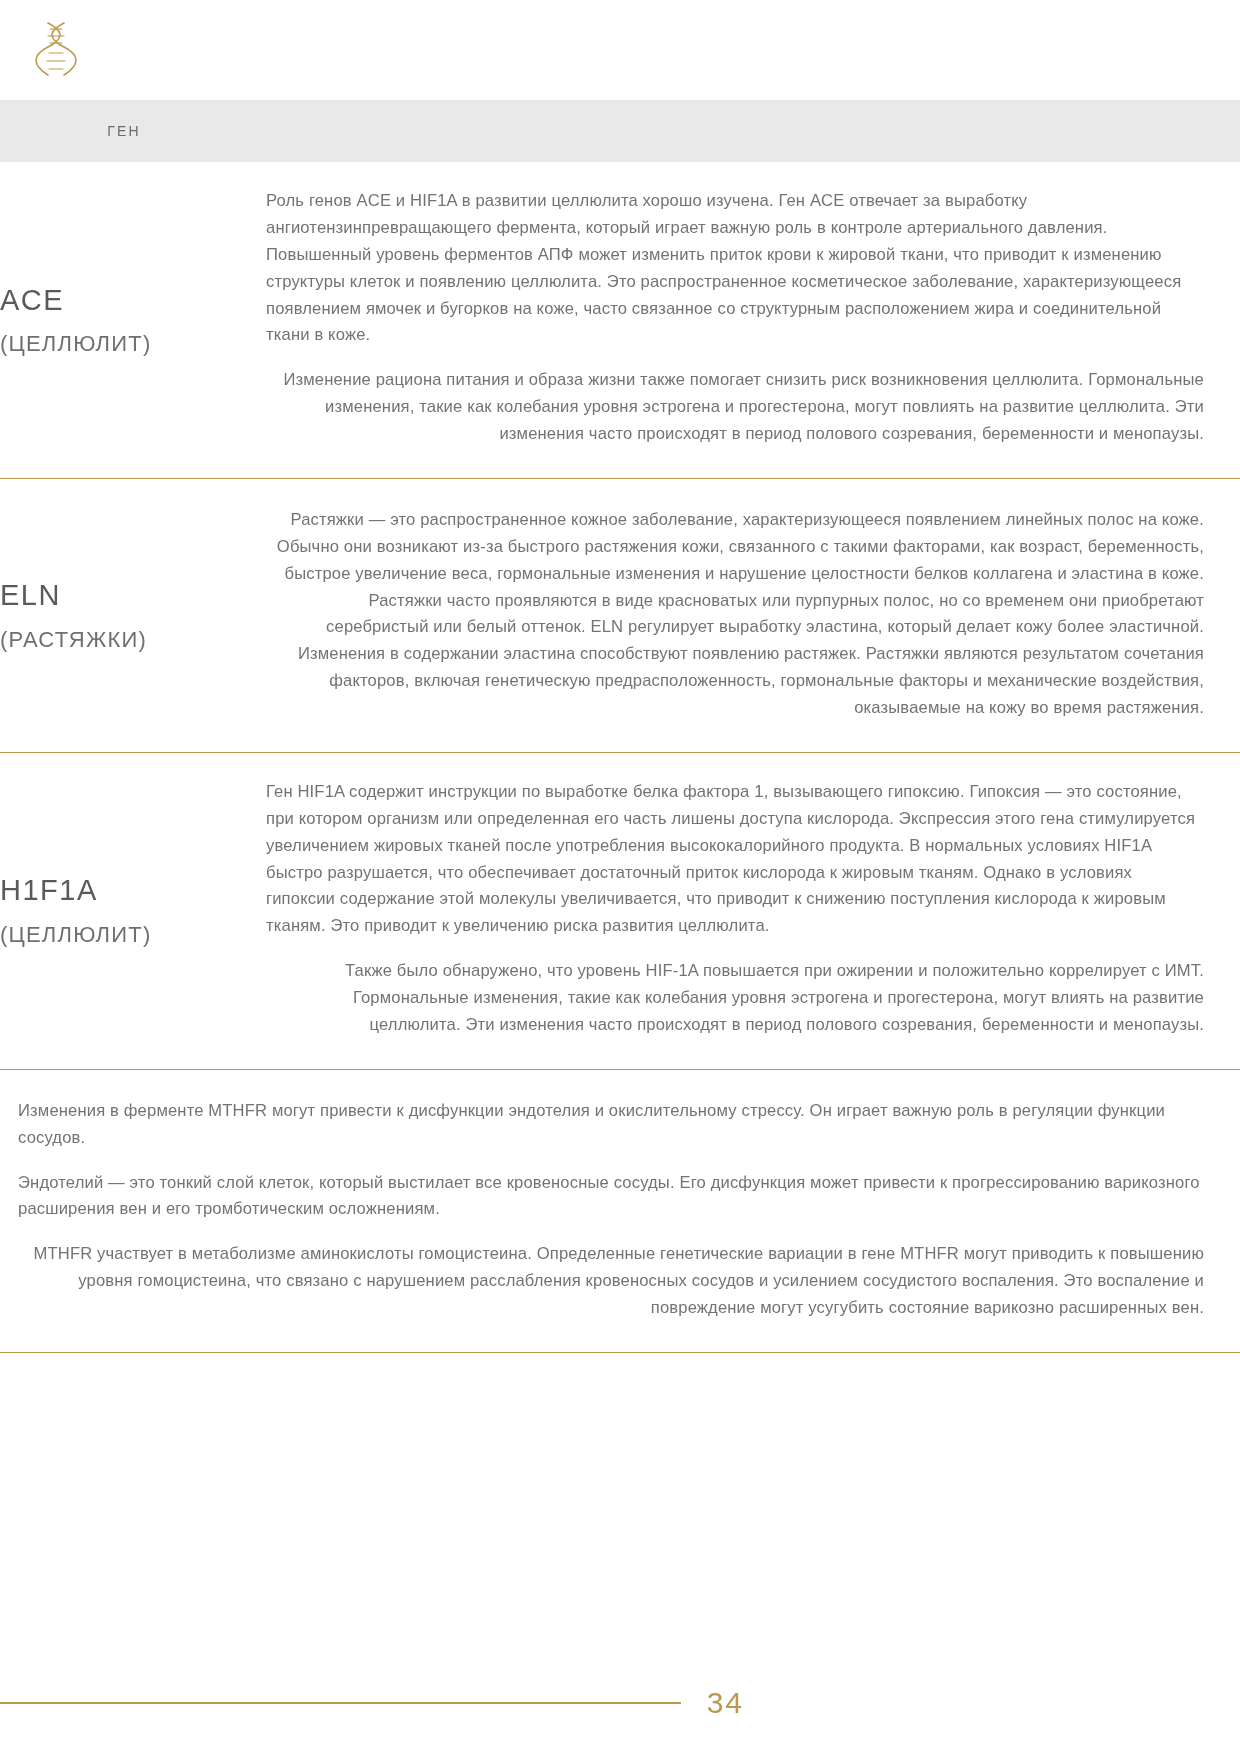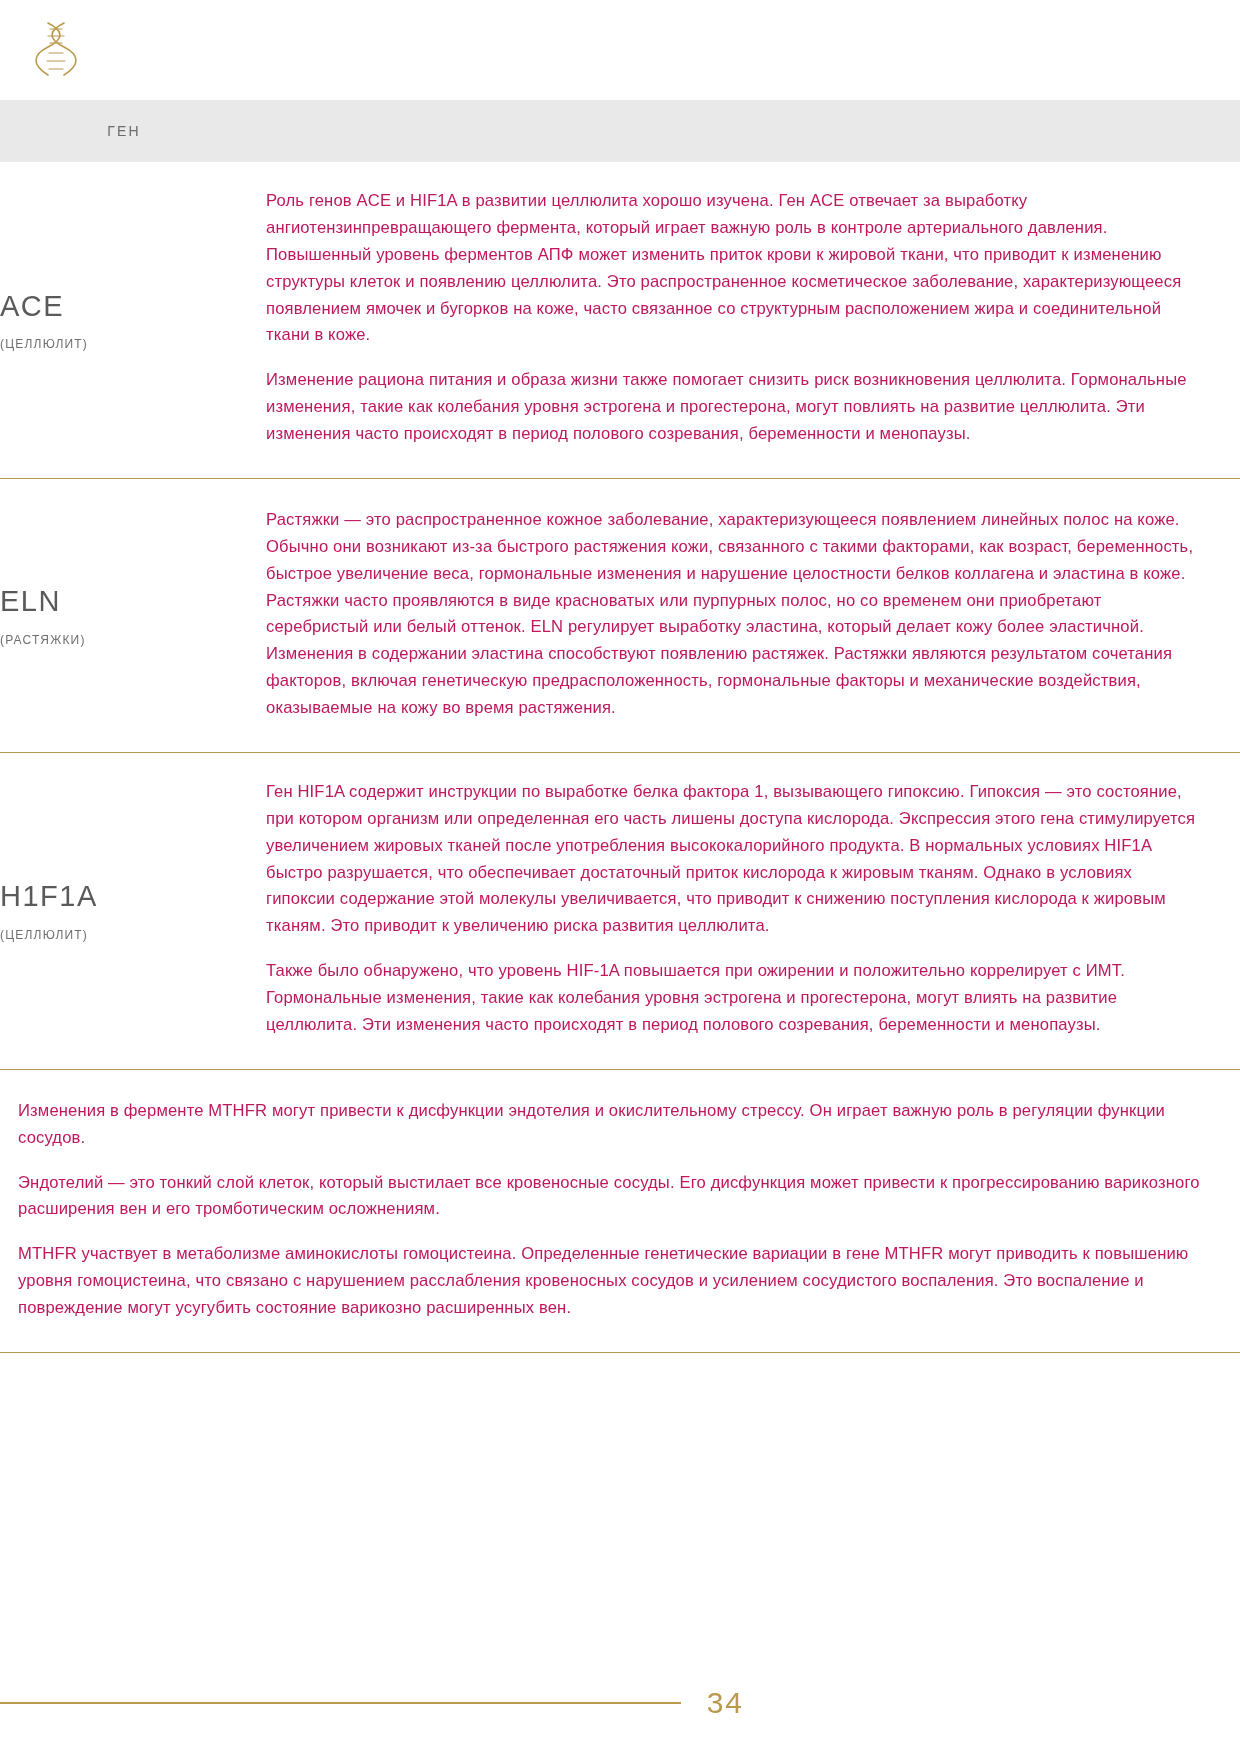--- a/index.html
+++ b/index.html
@@ -72,40 +72,40 @@
     padding: 10px 0;
   }
   .gene-name {
     font-size: 29px;
     letter-spacing: 1.5px;
     color: #5a5a5a;
     font-weight: 400;
     line-height: 1.2;
   }
   .gene-sub {
-    font-size: 12px;
+    font-size: 22px;
     letter-spacing: 1.2px;
     color: #6f6f6f;
     margin-top: 14px;
     font-weight: 400;
   }
 
   .cell-desc {
     flex: 1;
     padding: 24px 36px 26px 18px;
   }
   .cell-desc p {
     margin: 0 0 18px 0;
     font-size: 16.6px;
     line-height: 1.62;
-    color: #be185d;
+    color: #737373;
     letter-spacing: 0.15px;
     text-align: left;
   }
-  .cell-desc p:last-child { margin-bottom: 0; }
+  .cell-desc p:last-child { margin-bottom: 0; text-align: right; }
 
   
   .row-ace .cell-desc   { padding-top: 26px; padding-bottom: 30px; }
   .row-eln .cell-desc   { padding-top: 28px; padding-bottom: 30px; }
   .row-hif .cell-desc   { padding-top: 26px; padding-bottom: 30px; }
   .row-mthfr .cell-desc { padding-top: 28px; padding-bottom: 30px; }
 
   
   .footer {
     position: absolute;

